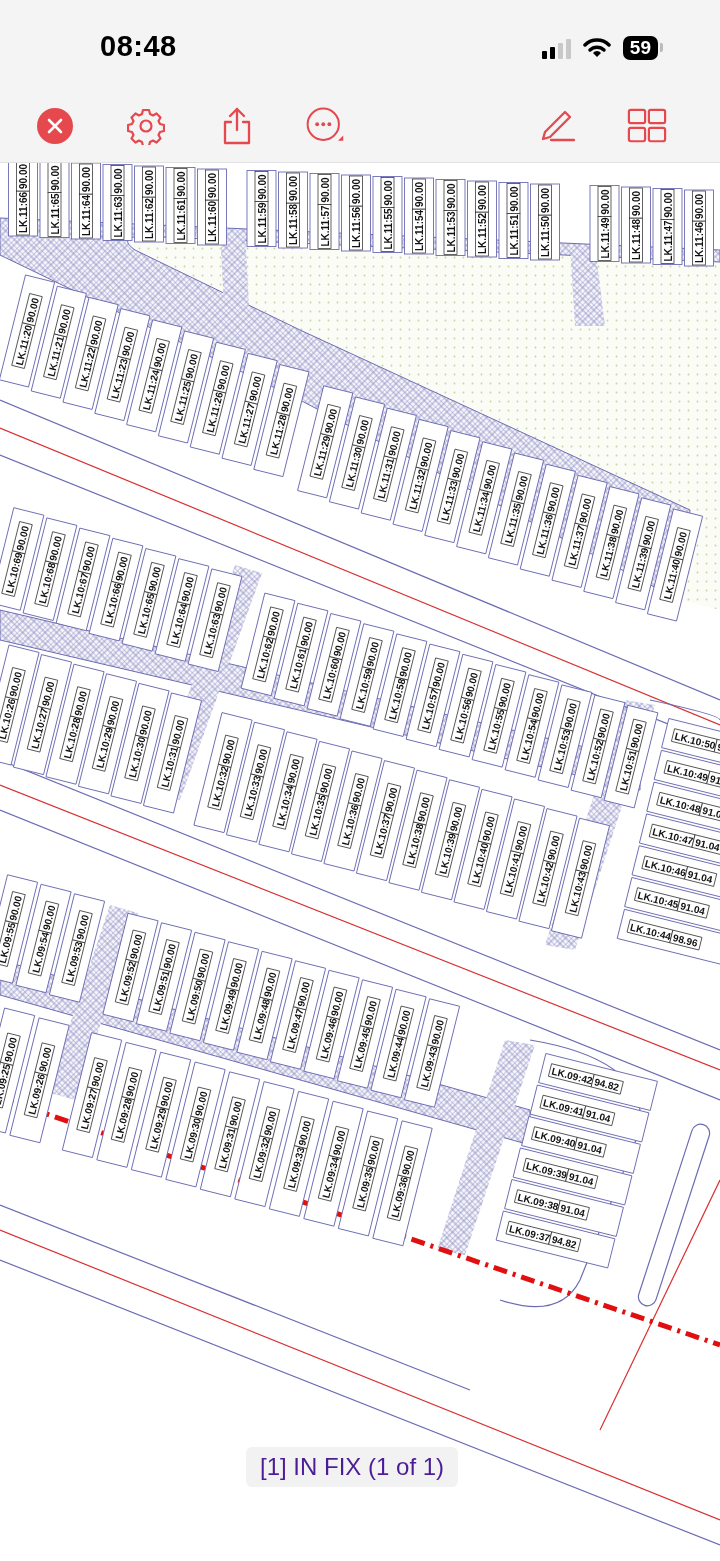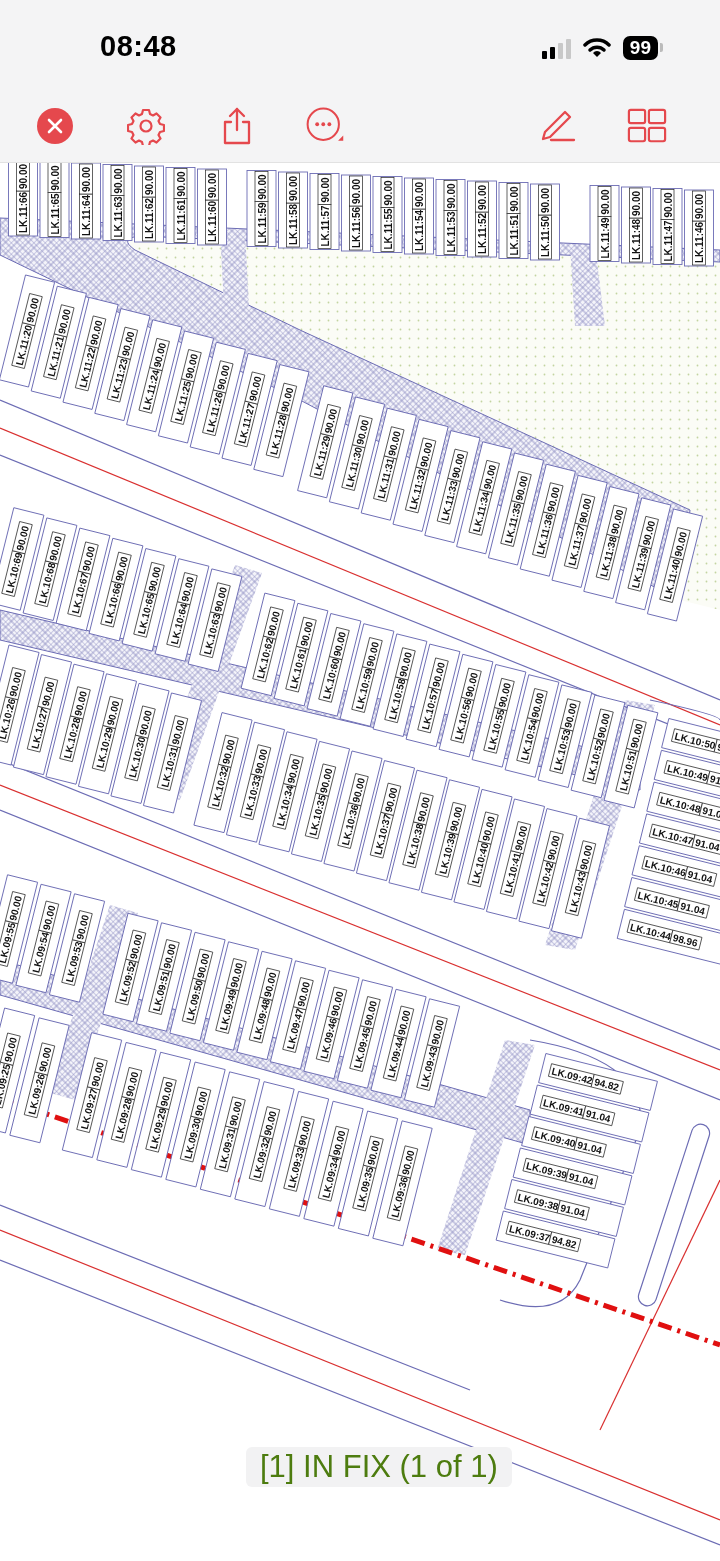--- a/index.html
+++ b/index.html
@@ -8,40 +8,40 @@
   .time{position:absolute;left:100px;top:30px;font-size:29px;font-weight:bold;color:#000;font-family:"Liberation Sans",sans-serif;letter-spacing:0.5px;}
   .status-icons{position:absolute;right:62px;top:36px;display:flex;align-items:center;gap:12px;}
   .signal{display:flex;align-items:flex-end;gap:3px;height:22px;}
   .signal span{display:block;width:5px;background:#000;border-radius:1px;}
   .signal span.dim{background:#c8c8c8;}
   .battery{background:#000;color:#fff;font-weight:bold;font-size:19px;border-radius:7px;padding:1px 7px;height:22px;line-height:22px;position:relative;}
   .battery::after{content:"";position:absolute;right:-5px;top:7px;width:3px;height:9px;background:#bbb;border-radius:0 2px 2px 0;}
   .toolbar{position:absolute;left:0;top:92px;width:720px;height:70px;background:#f4f4f5;border-bottom:1px solid #e2e2e2;}
   .tb-btn{position:absolute;top:14px;width:40px;height:40px;display:flex;align-items:center;justify-content:center;cursor:pointer;}
   .canvas{position:absolute;left:0;top:163px;width:720px;height:1398px;overflow:hidden;background:#fff;}
-  .page-label{position:absolute;left:246px;top:1447px;height:40px;padding:0 14px;background:#f2f2f3;border-radius:6px;font-size:31px;line-height:40px;color:#4d7c0f;font-family:"Liberation Sans",sans-serif;}
+  .page-label{position:absolute;left:246px;top:1447px;height:40px;padding:0 14px;background:#f2f2f3;border-radius:6px;font-size:24px;line-height:40px;color:#4c1d95;font-family:"Liberation Sans",sans-serif;}
 </style>
 </head>
 <body>
 
 <div class="status-bar">
   <div class="time">08:48</div>
   <div class="status-icons">
     <div class="signal">
       <span style="height:8px"></span>
         <span style="height:12px"></span>
         <span class="dim" style="height:16px"></span>
         <span class="dim" style="height:20px"></span>
     </div>
     <svg width="28" height="22" viewBox="0 0 28 22">
       <path d="M2 8 A17 17 0 0 1 26 8" stroke="#000" stroke-width="3.5" fill="none" stroke-linecap="round"></path>
       <path d="M7 13 A10 10 0 0 1 21 13" stroke="#000" stroke-width="3.5" fill="none" stroke-linecap="round"></path>
       <path d="M14 20 L10 16 A5 5 0 0 1 18 16 Z" fill="#000"></path>
     </svg>
-    <div class="battery">99</div>
+    <div class="battery">59</div>
   </div>
 </div>
 
 <div class="toolbar">
   <div class="tb-btn" style="left:35px">
     <svg width="38" height="38" viewBox="0 0 38 38">
       <circle cx="19" cy="19" r="18" fill="#e5484d"></circle>
       <path d="M13 13 L25 25 M25 13 L13 25" stroke="#fff" stroke-width="2.6" stroke-linecap="round"></path>
     </svg>
   </div>

